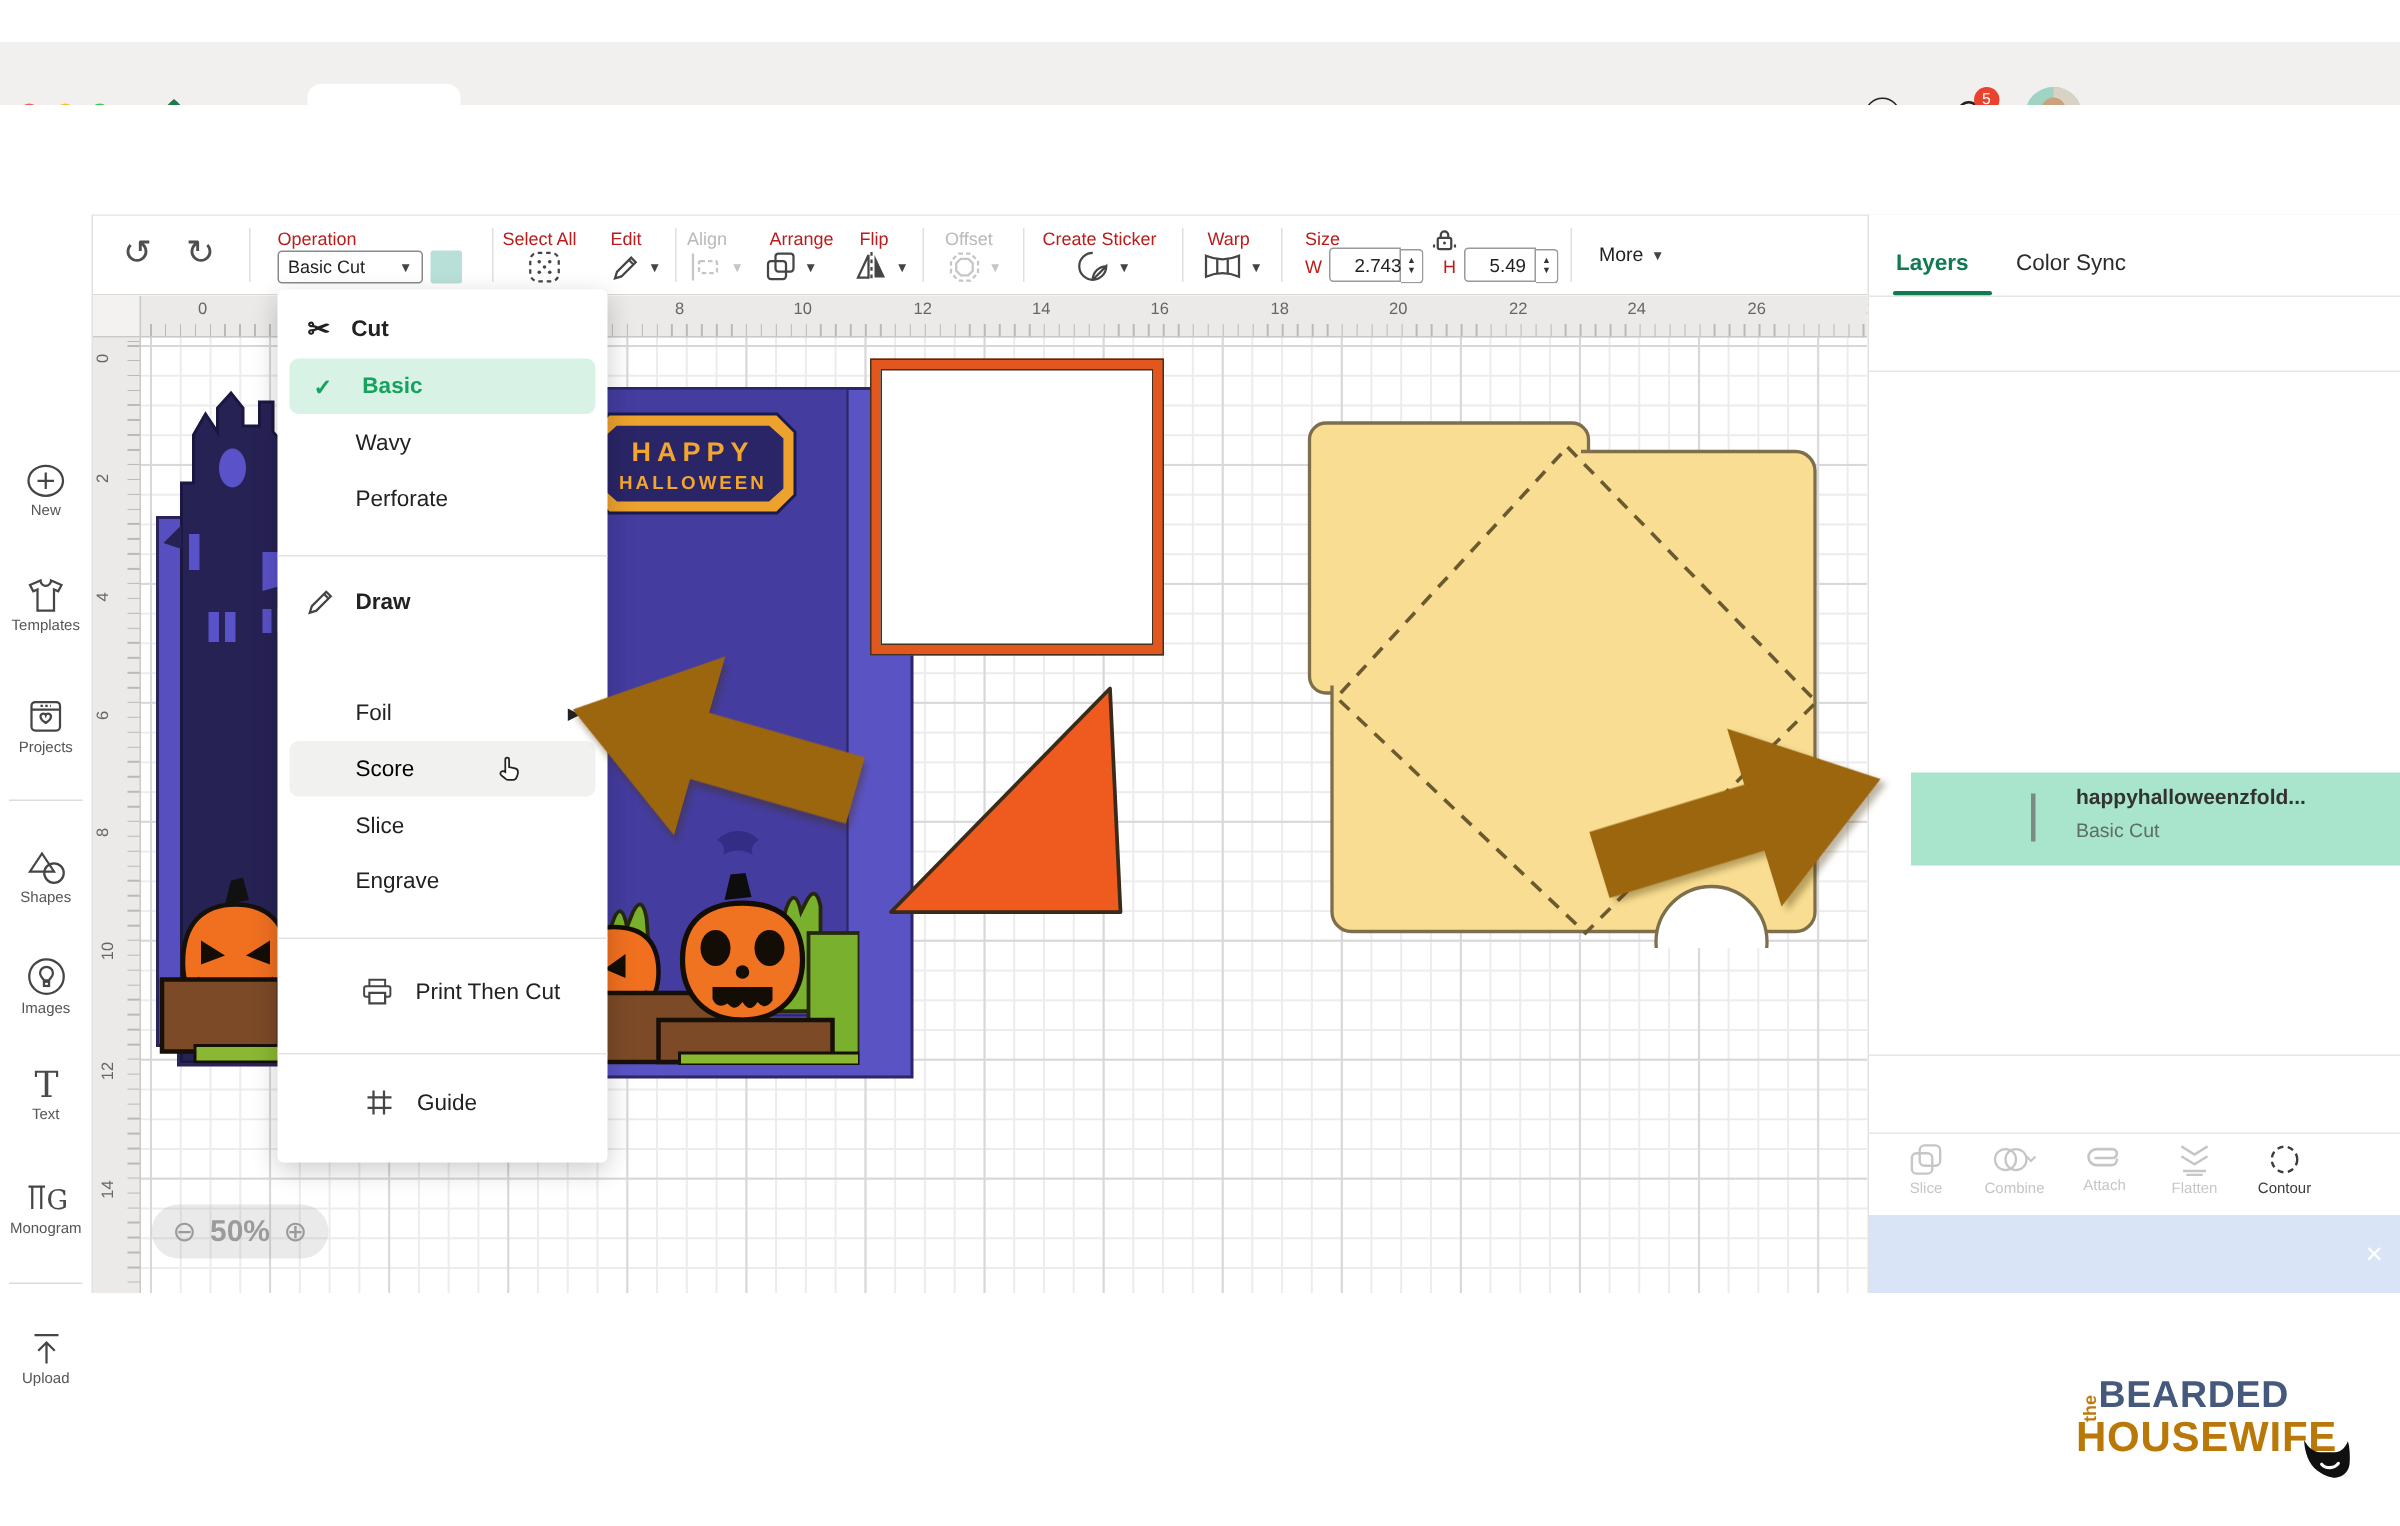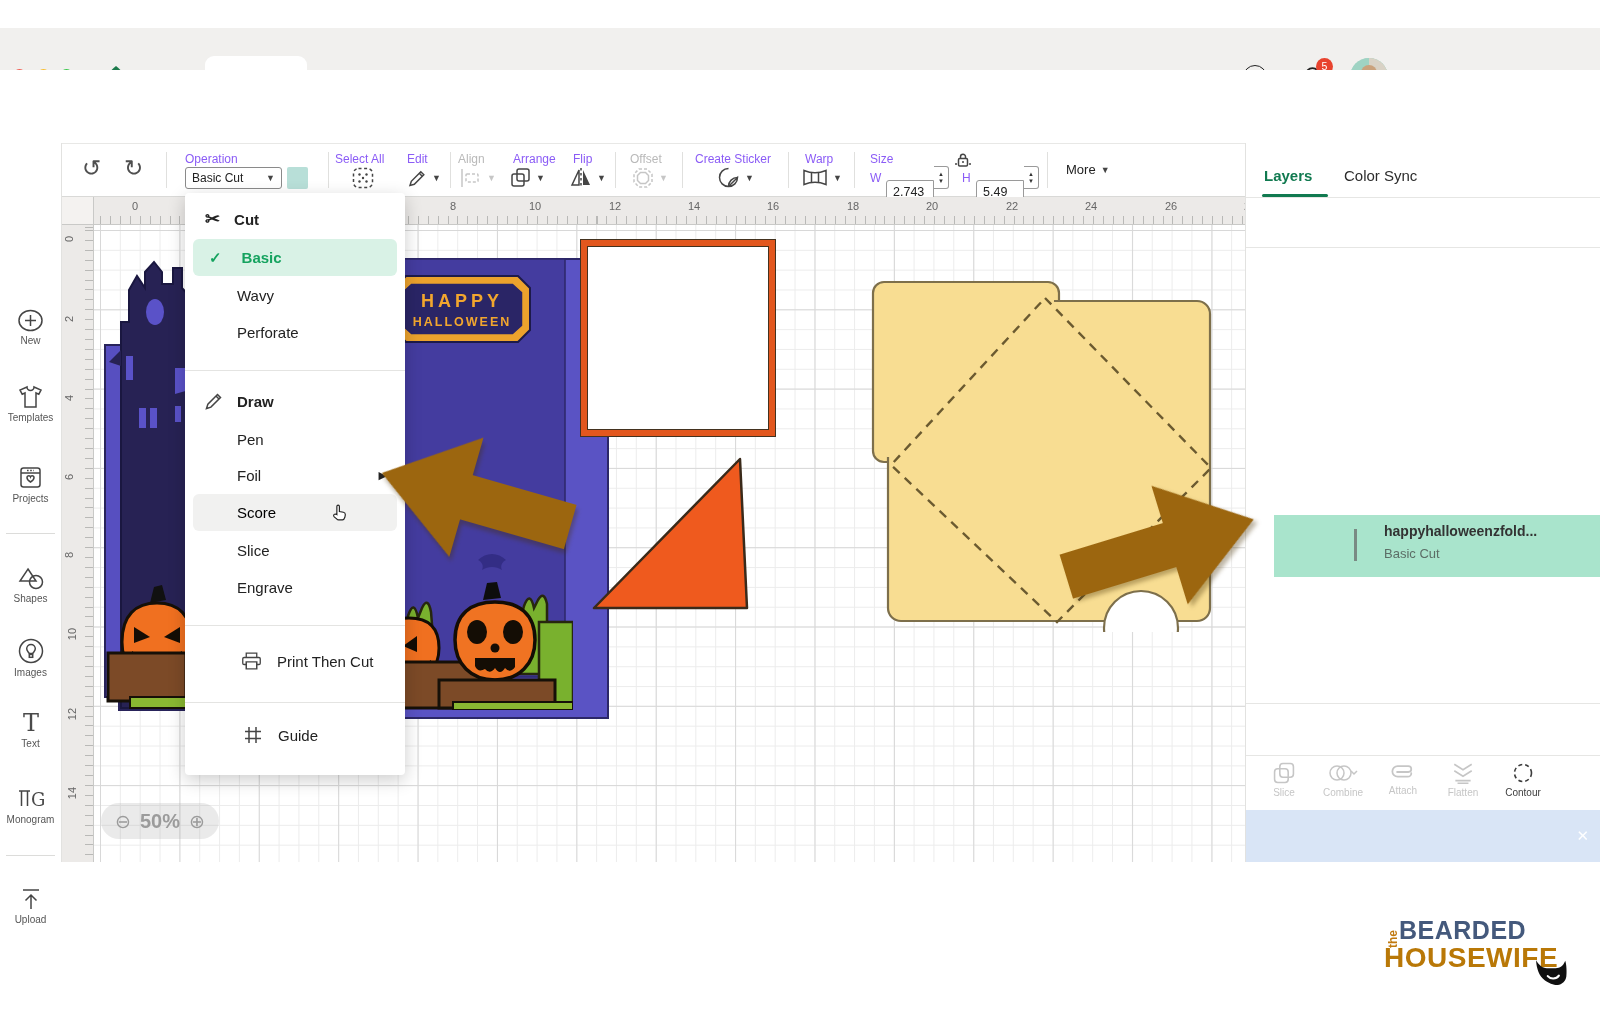--- a/index.html
+++ b/index.html
@@ -24,26 +24,26 @@
 
   
   .header { position:absolute; left:0; top:70px; width:1600px; height:73px; background:#fff; }
   .proj-title { position:absolute; left:24px; top:93px; font-size:21px; font-weight:bold; color:#1b1b1b; letter-spacing:.2px; }
   .hdr-actions { position:absolute; right:0; top:85px; height:42px; display:flex; align-items:center; }
   .hdr-item { display:flex; align-items:center; gap:8px; font-size:15px; color:#1d1d1d; }
   .make-btn { width:141px; height:38px; background:#15684b; color:#fff; border-radius:19px; display:flex; align-items:center; justify-content:center; font-size:15px; font-weight:bold; margin:0 55px 0 24px; }
 
   
   .toolbar { position:absolute; left:62px; top:143px; width:1538px; height:54px; background:#fff; border-top:1px solid #e8e8e6; border-bottom:1px solid #d9d9d7; }
-  .tb-lbl { position:absolute; top:8px; font-size:12px; color:#8b5cf6; }
+  .tb-lbl { position:absolute; top:8px; font-size:12px; color:#b91c1c; }
   .tb-lbl.dis { color:#b9b9b9; }
   .tb-div { position:absolute; top:8px; height:36px; width:1px; background:#e0e0de; }
   .op-select { position:absolute; left:123px; top:23px; width:97px; height:22px; border:1px solid #8a8a8a; border-radius:3px; font-size:12px; color:#222; display:flex; align-items:center; padding:0 6px; justify-content:space-between; background:#fff; }
   .op-swatch { position:absolute; left:225px; top:23px; width:21px; height:22px; background:#b8dfd8; border-radius:2px; }
-  .num-box { position:absolute; top:36px; width:48px; height:23px; border:1px solid #9a9a9a; border-radius:3px 0 0 3px; font-size:12.5px; color:#222; display:flex; align-items:center; padding-left:6px; background:#fff; }
+  .num-box { position:absolute; top:21px; width:48px; height:23px; border:1px solid #9a9a9a; border-radius:3px 0 0 3px; font-size:12.5px; color:#222; display:flex; align-items:center; padding-left:16px; background:#fff; }
   .stepper { position:absolute; top:22px; width:15px; height:23px; border:1px solid #9a9a9a; border-left:none; border-radius:0 3px 3px 0; display:flex; flex-direction:column; align-items:center; justify-content:center; font-size:6px; color:#333; line-height:1.1; background:#fff; }
   .uglyph { font-size:23px; color:#4f4f4f; }
   .caret { font-size:9px; color:#444; }
 
   
   .sidebar { position:absolute; left:0; top:143px; width:62px; height:719px; background:#fff; border-right:1px solid #e2e2e0; }
   .sb-item { position:absolute; left:0; width:61px; text-align:center; color:#4a4a4a; }
   .sb-item .lab { font-size:10px; color:#555; margin-top:3px; display:block; }
   .sb-div { position:absolute; left:6px; width:49px; height:1px; background:#dcdcda; }
 
@@ -485,23 +485,20 @@
       <span style="margin-left:52px">Perforate</span>
     </div>
   <div class="m-div" style="top:177px"></div>
   <div class="m-row m-head" style="top:192px;height:32px">
     <svg style="margin-left:19px" width="20" height="20" viewBox="0 0 20 20">
         <path d="M2.5 17.5l1.4-4.4L13.5 3.5l3 3L6.9 16.1 2.5 17.5z" class="ic"></path>
         <path d="M12 5l3 3" class="ic"></path>
       </svg>
     <span style="margin-left:13px">Draw</span>
   </div>
-  <div class="m-row" style="top:228px;height:36px">
-      <span style="margin-left:52px">Pen</span>
-    </div>
   <div class="m-row" style="top:264px;height:36px">
     <span style="margin-left:52px">Foil</span>
     <span style="position:absolute;right:18px;font-size:11px;color:#222">▶</span>
   </div>
   <div class="m-score" style="top:301px;height:37px">
     <span style="margin-left:44px;font-size:15px">Score</span>
     <svg style="margin-left:55px" width="17" height="19" viewBox="0 0 16 18">
         <path d="M5.5 10V3.2a1.2 1.2 0 0 1 2.4 0V8l3.8.8c1.2.3 1.8 1 1.8 2.2 0 .5-.2 1.6-.4 2.3-.3 1-.7 2.7-2.3 2.7H7.2c-.8 0-1.4-.4-1.9-1L3 13.2c-.9-1-.6-1.9 0-2.4.5-.4 1.5-.4 2.5.2z" fill="#fff" stroke="#222" stroke-width="1.1"></path>
       </svg>
   </div>

